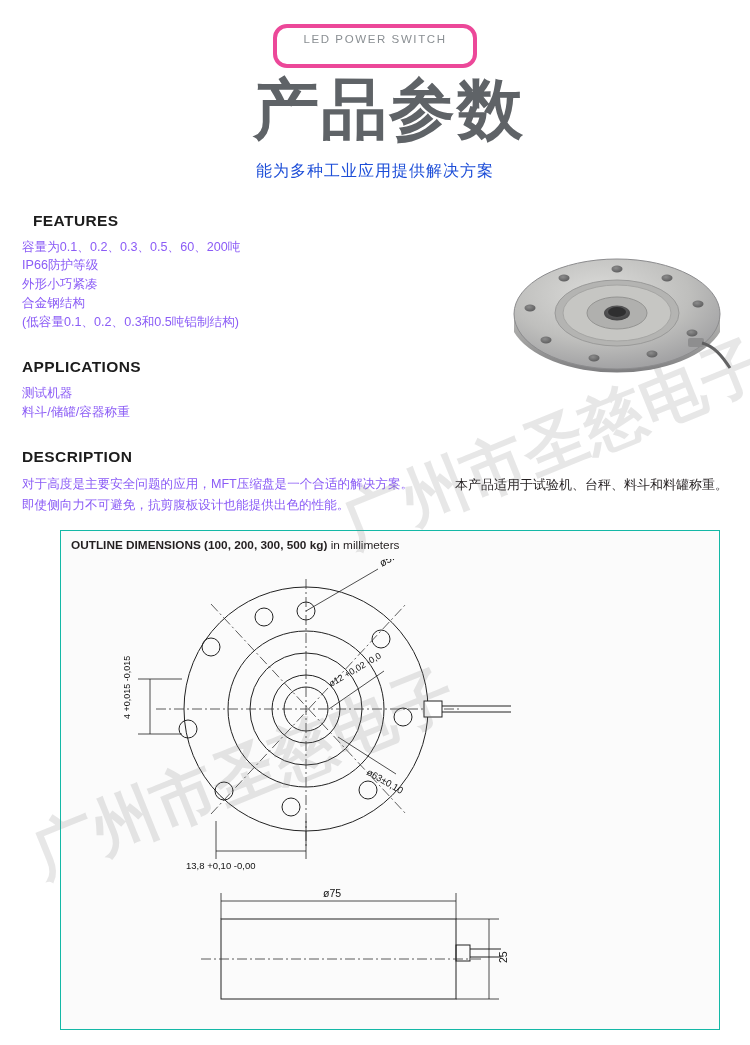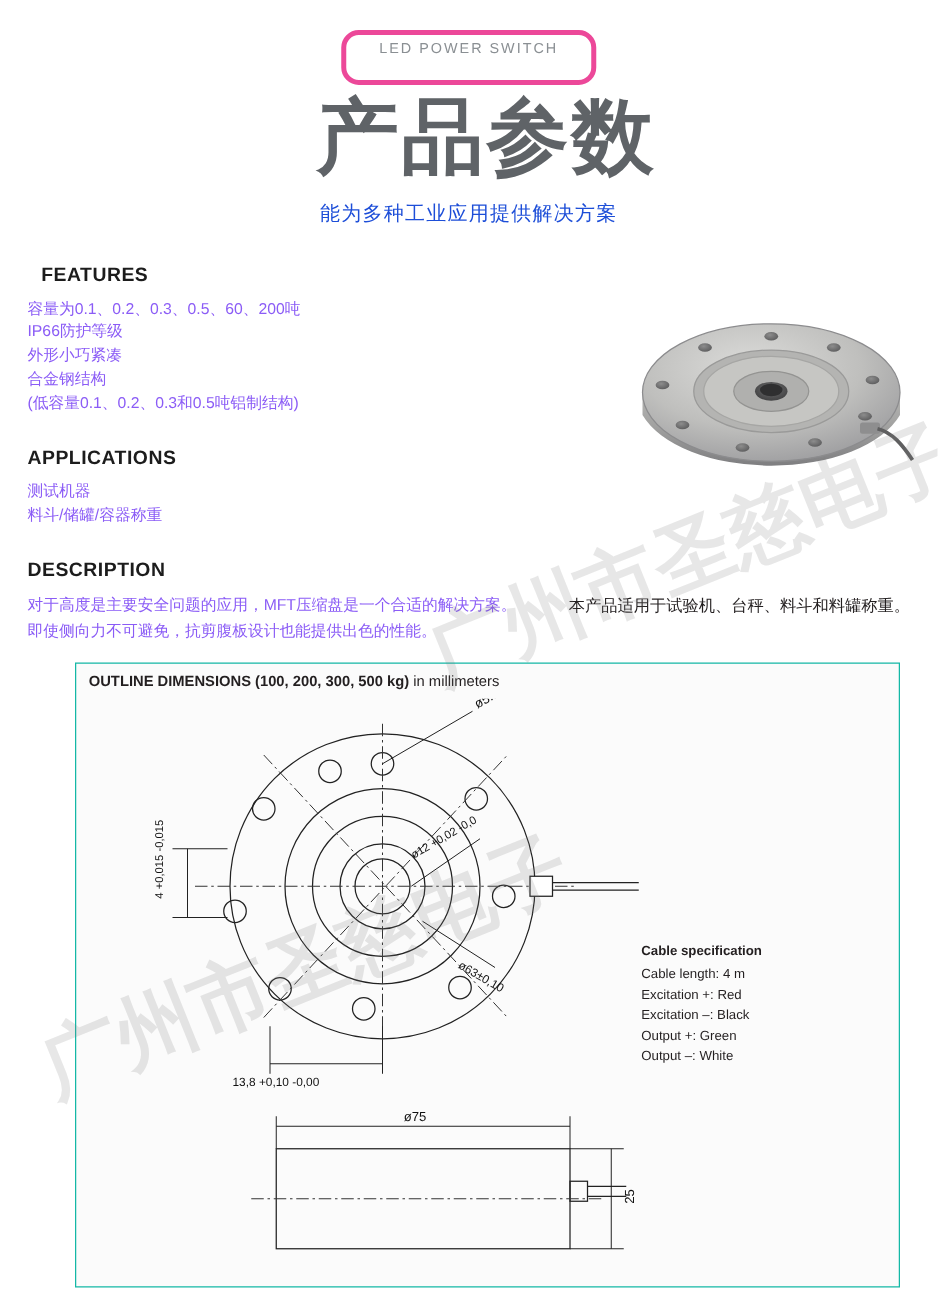--- a/index.html
+++ b/index.html
@@ -280,28 +280,20 @@
     </g>
     <g font-size="10.5" fill="#111">
       <text x="266" y="8" transform="rotate(-30 266 8)">ø5.5</text>
       <text x="215" y="128" transform="rotate(-30 215 128)" font-size="9">ø12 +0,02 -0,0</text>
       <text x="250" y="215" transform="rotate(30 250 215)" font-size="9.5">ø63±0,10</text>
       <text x="6" y="152" font-size="9" transform="rotate(-90 14 152)">4 +0,015 -0,015</text>
       <text x="70" y="310" font-size="9.5">13,8 +0,10 -0,00</text>
     </g>
   </svg>
 
-  <div class="cable-spec">
-    <div class="cs-title">Cable specification</div>
-    <div>Cable length: 4 m</div>
-    <div>Excitation +: Red</div>
-    <div>Excitation –: Black</div>
-    <div>Output +: Green</div>
-    <div>Output –: White</div>
-  </div>
 
   <svg width="400" height="140" style="position:absolute; left:90px; top:348px;" viewBox="0 0 400 140">
     <g stroke="#222" fill="none" stroke-width="1">
       <rect x="70" y="40" width="235" height="80"></rect>
 
       <rect x="305" y="66" width="14" height="16"></rect>
       <line x1="319" y1="70" x2="350" y2="70"></line>
       <line x1="319" y1="78" x2="350" y2="78"></line>
     </g>
 

